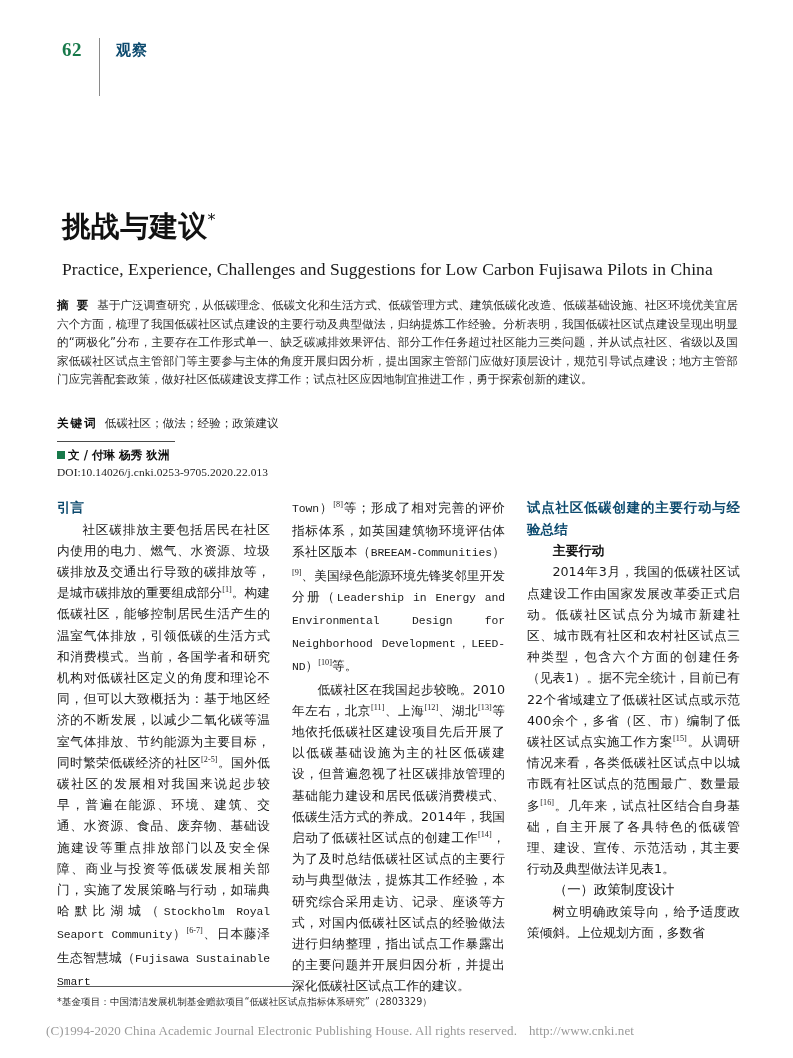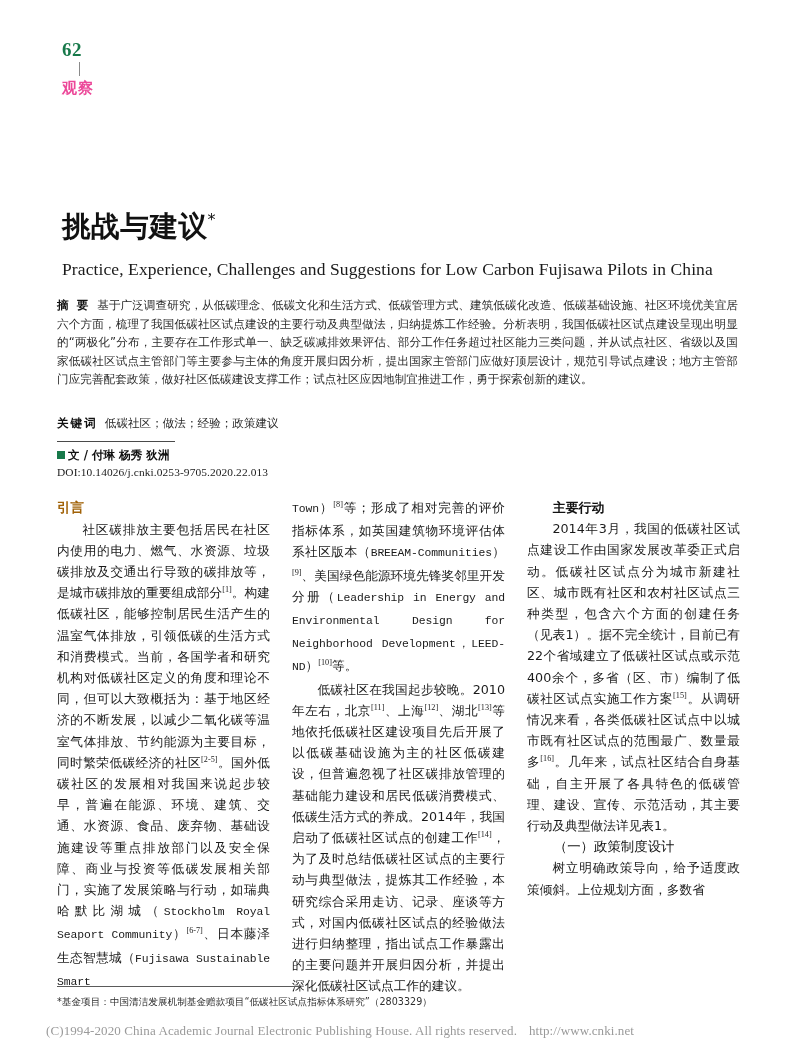--- a/index.html
+++ b/index.html
@@ -21,40 +21,39 @@
   }
 
   
   .runhead {
     position: absolute;
     left: 62px;
     top: 38px;
     display: flex;
     align-items: flex-start;
     height: 62px;
-    flex-direction: column;
   }
   .runhead-folio {
     font-family: "Liberation Serif", "DejaVu Serif", serif;
     font-size: 19px;
     font-weight: 700;
     color: #17794a;
     line-height: 24px;
     letter-spacing: 0.5px;
   }
   .runhead-rule {
     width: 1px;
     height: 58px;
     background: #8a8a8a;
     margin: 0 16px 0 17px;
   }
   .runhead-section {
     font-size: 15px;
     font-weight: 700;
-    color: #ec4899;
+    color: #0c4a6e;
     line-height: 24px;
     letter-spacing: 1px;
   }
 
   
   .titleblock {
     position: absolute;
     left: 62px;
     top: 158px;
     width: 672px;
@@ -166,21 +165,21 @@
     text-justify: inter-ideograph;
     letter-spacing: 0.02px;
   }
   .col p { margin: 0; }
   .indent { text-indent: 2em; }
   .h-main {
     font-size: 13.4px;
     font-weight: 700;
     line-height: 21.6px;
     margin: 0 0 1px 0;
-    color: #a16207;
+    color: #0c4a6e;
     letter-spacing: 0.2px;
   }
   .h-sub {
     font-size: 12.9px;
     font-weight: 700;
     line-height: 21.2px;
     margin: 0;
     text-indent: 2em;
     color: #111;
   }
@@ -275,20 +274,21 @@
       <p class="h-main">引言</p>
       <p class="indent"><span>社区碳排放主要包括居民在社区内使用的电力、燃气、水资源、垃圾碳排放及交通出行导致的碳排放等，是城市碳排放的重要组成部分</span><sup>[1]</sup><span>。构建低碳社区，能够控制居民生活产生的温室气体排放，引领低碳的生活方式和消费模式。当前，各国学者和研究机构对低碳社区定义的角度和理论不同，但可以大致概括为：基于地区经济的不断发展，以减少二氧化碳等温室气体排放、节约能源为主要目标，同时繁荣低碳经济的社区</span><sup>[2-5]</sup><span>。国外低碳社区的发展相对我国来说起步较早，普遍在能源、环境、建筑、交通、水资源、食品、废弃物、基础设施建设等重点排放部门以及安全保障、商业与投资等低碳发展相关部门，实施了发展策略与行动，如瑞典哈默比湖城（</span><span class="lat">Stockholm Royal Seaport Community</span><span>）</span><sup>[6-7]</sup><span>、日本藤泽生态智慧城（</span><span class="lat">Fujisawa Sustainable Smart</span></p>
     </div>
 
     <div class="col">
       <p><span class="lat">Town</span><span>）</span><sup>[8]</sup><span>等；形成了相对完善的评价指标体系，如英国建筑物环境评估体系社区版本（</span><span class="lat">BREEAM-Communities</span><span>）</span><sup>[9]</sup><span>、美国绿色能源环境先锋奖邻里开发分册（</span><span class="lat">Leadership in Energy and Environmental Design for Neighborhood Development，LEED-ND</span><span>）</span><sup>[10]</sup><span>等。</span></p>
       <p class="indent"><span>低碳社区在我国起步较晚。2010年左右，北京</span><sup>[11]</sup><span>、上海</span><sup>[12]</sup><span>、湖北</span><sup>[13]</sup><span>等地依托低碳社区建设项目先后开展了以低碳基础设施为主的社区低碳建设，但普遍忽视了社区碳排放管理的基础能力建设和居民低碳消费模式、低碳生活方式的养成。2014年，我国启动了低碳社区试点的创建工作</span><sup>[14]</sup><span>，为了及时总结低碳社区试点的主要行动与典型做法，提炼其工作经验，本研究综合采用走访、记录、座谈等方式，对国内低碳社区试点的经验做法进行归纳整理，指出试点工作暴露出的主要问题并开展归因分析，并提出深化低碳社区试点工作的建议。</span></p>
     </div>
 
     <div class="col">
+      <p class="h-main">试点社区低碳创建的主要行动与经验总结</p>
       <p class="h-sub">主要行动</p>
       <p class="indent"><span>2014年3月，我国的低碳社区试点建设工作由国家发展改革委正式启动。低碳社区试点分为城市新建社区、城市既有社区和农村社区试点三种类型，包含六个方面的创建任务（见表1）。据不完全统计，目前已有22个省域建立了低碳社区试点或示范400余个，多省（区、市）编制了低碳社区试点实施工作方案</span><sup>[15]</sup><span>。从调研情况来看，各类低碳社区试点中以城市既有社区试点的范围最广、数量最多</span><sup>[16]</sup><span>。几年来，试点社区结合自身基础，自主开展了各具特色的低碳管理、建设、宣传、示范活动，其主要行动及典型做法详见表1。</span></p>
       <p class="h-sub3">（一）政策制度设计</p>
       <p class="indent">树立明确政策导向，给予适度政策倾斜。上位规划方面，多数省</p>
     </div>
 
   </div>
 
   <div class="foot-rule"></div>
   <div class="footnote">*基金项目：中国清洁发展机制基金赠款项目“低碳社区试点指标体系研究”（2803329）</div>

